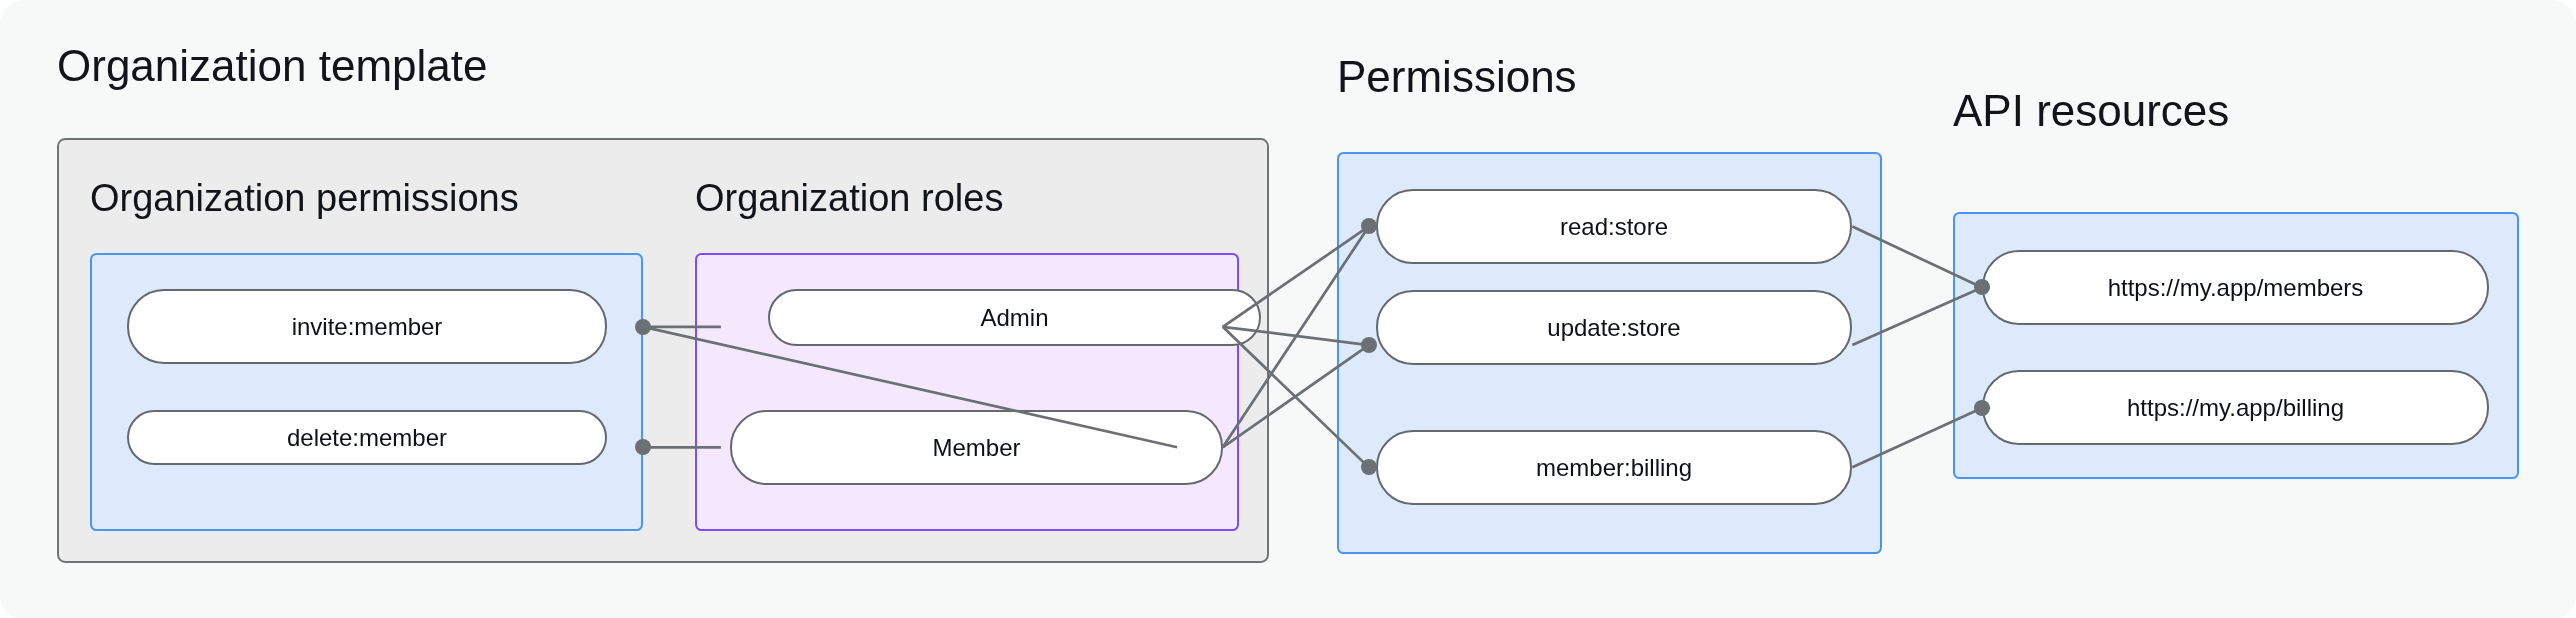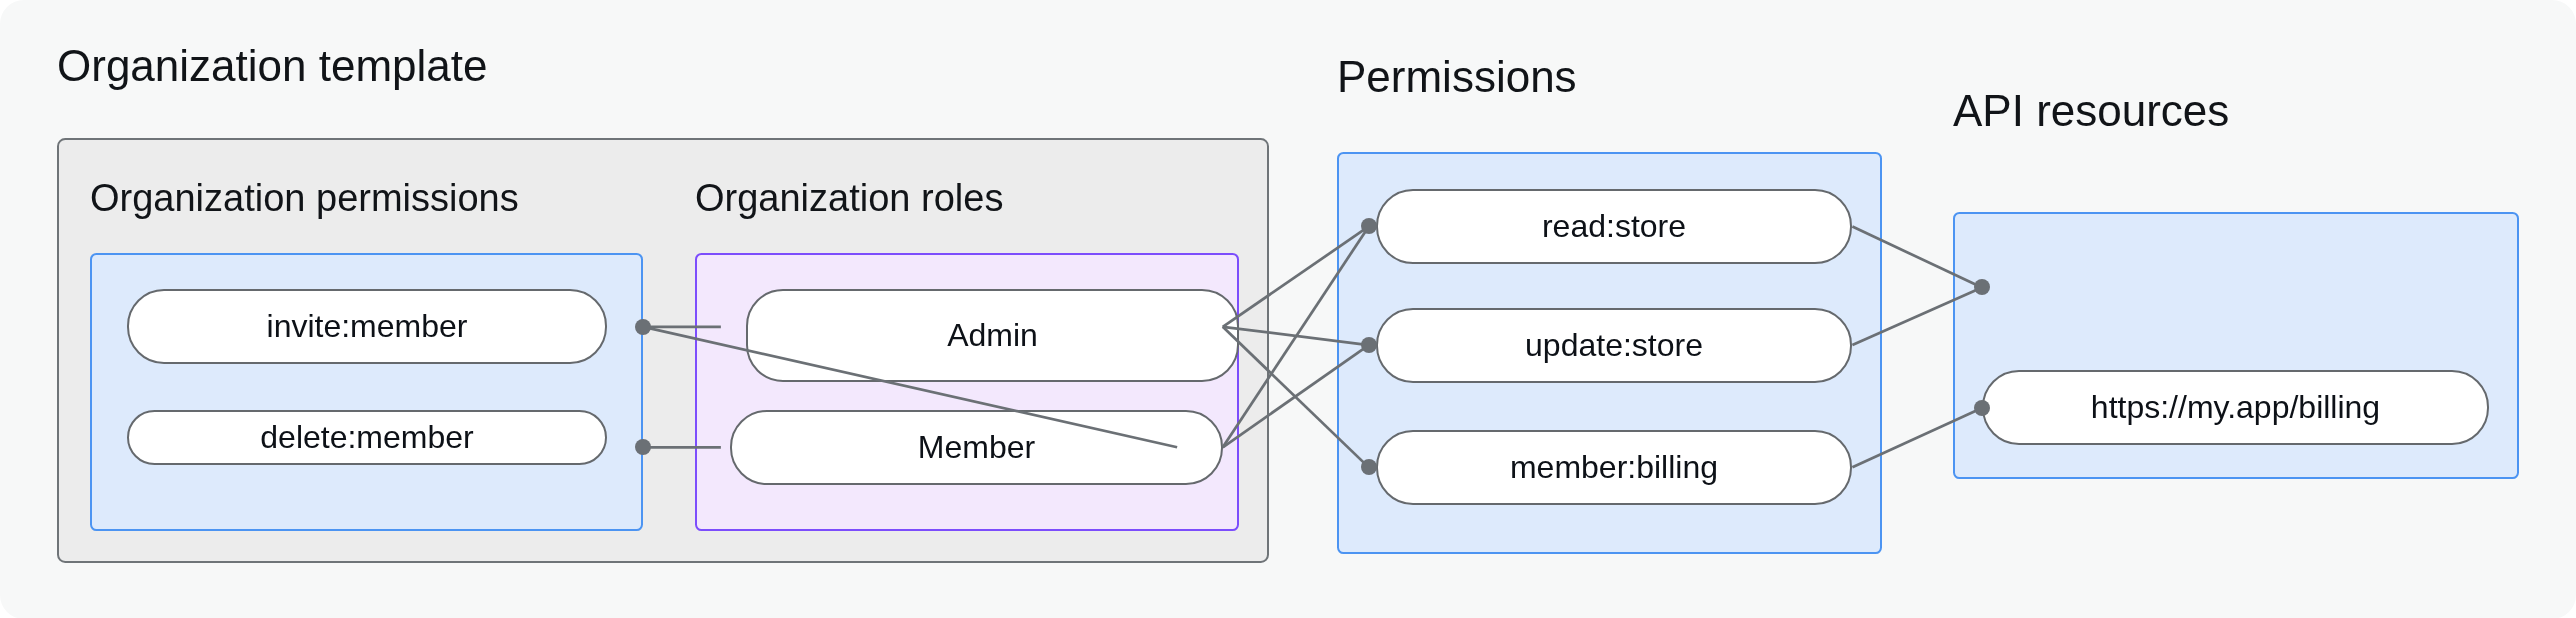--- a/index.html
+++ b/index.html
@@ -67,21 +67,21 @@
   .pill {
     position: absolute;
     box-sizing: border-box;
     background: #ffffff;
     border: 2.7px solid #65696d;
     border-radius: 37px;
     display: flex;
     align-items: center;
     justify-content: center;
     color: #0d1117;
-    font-size: 32px;
+    font-size: 24px;
     white-space: nowrap;
     z-index: 4;
   }
 
   
   .dot {
     position: absolute;
     width: 16.4px;
     height: 16.4px;
     margin-left: -8.2px;
@@ -132,38 +132,39 @@
   <div class="box box-blue" style="left:90px; top:253px; width:553px; height:278px;"></div>
 
   <div class="pill" style="left:127px; top:289px; width:480px; height:75px;">invite:member</div>
 
   <div class="pill" style="left:127px; top:410px; width:480px; height:55px;">delete:member</div>
 
   <div class="caption sub" style="left:695px; top:179px;">Organization roles</div>
 
   <div class="box box-purple" style="left:695px; top:253px; width:544px; height:278px;"></div>
 
-  <div class="pill" style="left:746px; top:289px; width:493px; height:93px;">Admin</div>
+  <div class="pill" style="left:768px; top:289px; width:493px; height:57px;">Admin</div>
 
   <div class="pill" style="left:730px; top:410px; width:493px; height:75px;">Member</div>
 
   <div class="caption" style="left:1337px; top:58px;text-align:center;">Permissions</div>
 
   <div class="box box-blue" style="left:1337px; top:152px; width:545px; height:402px;"></div>
 
   <div class="pill" style="left:1376px; top:189px; width:476px; height:75px;">read:store</div>
 
-  <div class="pill" style="left:1376px; top:308px; width:476px; height:75px;">update:store</div>
+  <div class="pill" style="left:1376px; top:290px; width:476px; height:75px;">update:store</div>
 
   <div class="pill" style="left:1376px; top:430px; width:476px; height:75px;">member:billing</div>
 
   <div class="caption" style="left:1953px; top:92px;">API resources</div>
 
   <div class="box box-blue" style="left:1953px; top:212px; width:566px; height:267px;"></div>
 
+  <div class="pill" style="left:1982px; top:250px; width:507px; height:75px;">https://my.app/members</div>
 
   <div class="pill" style="left:1982px; top:370px; width:507px; height:75px;">https://my.app/billing</div>
 
   <div class="dot" style="left:643px; top:327px;"></div>
   <div class="dot" style="left:643px; top:447px;"></div>
   <div class="dot" style="left:1369px; top:226px;"></div>
   <div class="dot" style="left:1369px; top:345px;"></div>
   <div class="dot" style="left:1369px; top:467px;"></div>
   <div class="dot" style="left:1982px; top:287px;"></div>
   <div class="dot" style="left:1982px; top:408px;"></div>

